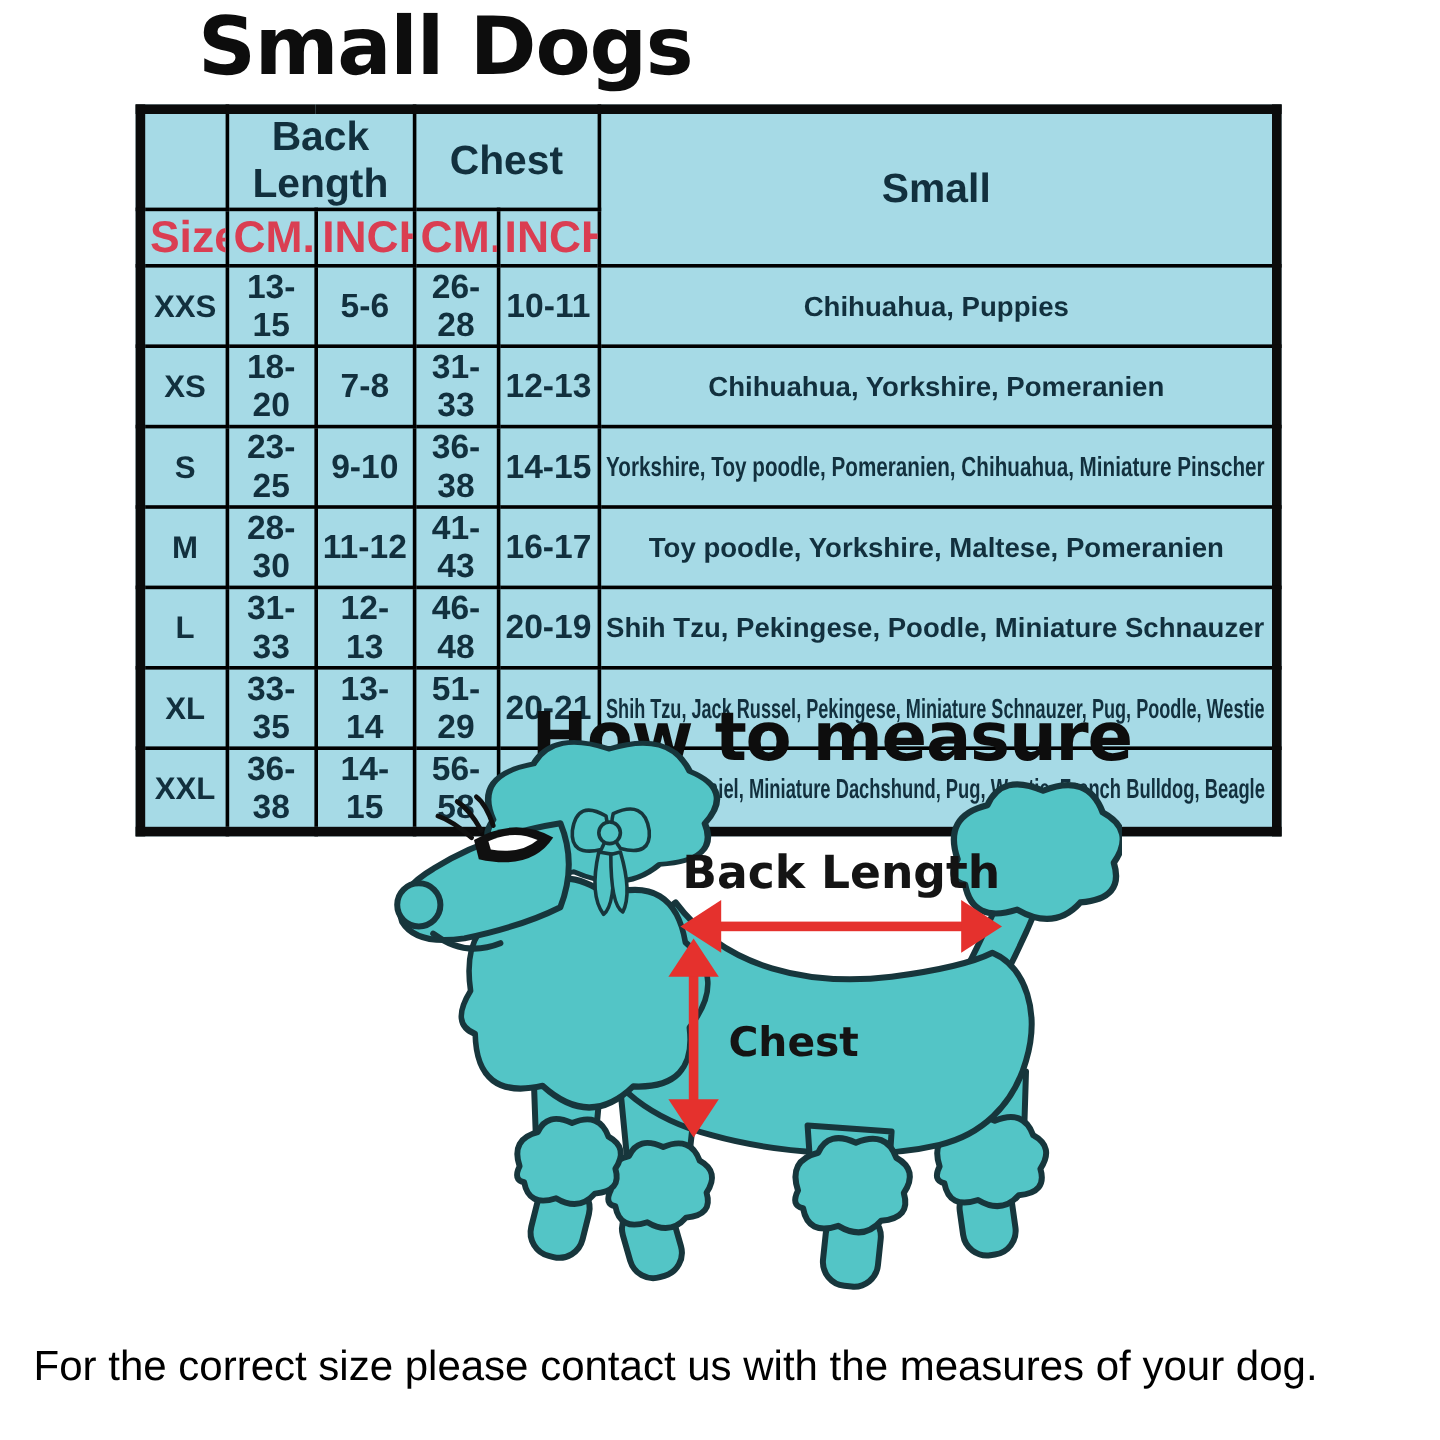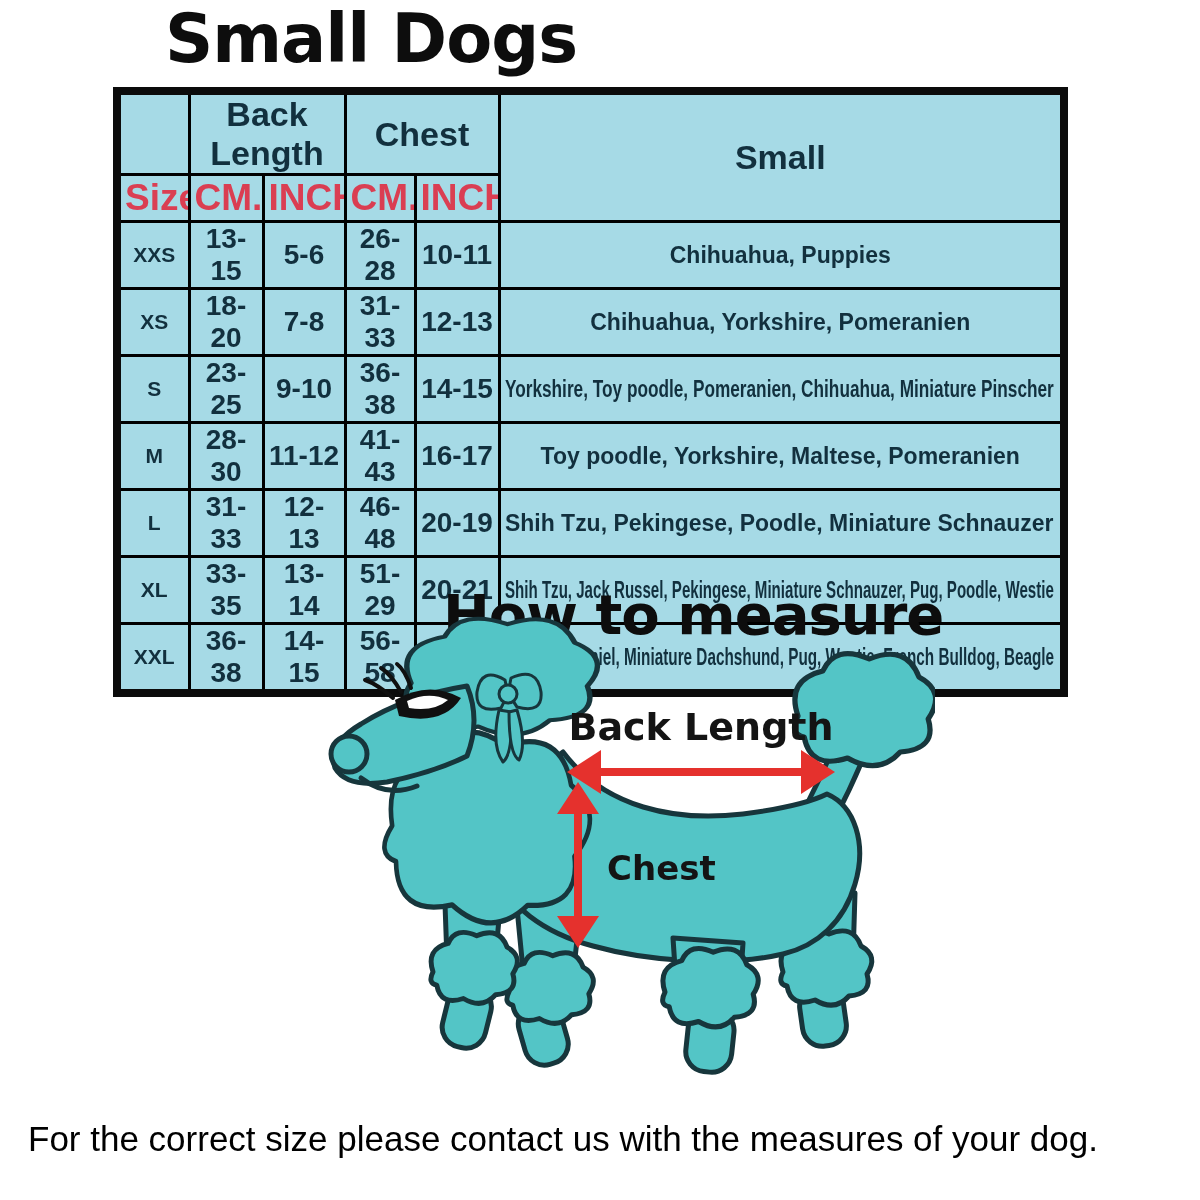--- a/index.html
+++ b/index.html
@@ -35,21 +35,21 @@
   table.size-chart td, table.size-chart th{
     border:3px solid #000;
     text-align:center;vertical-align:middle;
     padding:0 4px;
     color:var(--text-dark);
     overflow:hidden;
   }
   tr.group-row th{height:52px;font-size:34px;font-weight:700;}
   tr.sub-row th{height:44px;font-size:37px;font-weight:700;color:var(--header-red);}
   tr.data-row td{height:41px;}
-  td.size-cell{font-size:21px;font-weight:700;}
+  td.size-cell{font-size:26px;font-weight:700;}
   td.num-cell{font-size:28px;font-weight:700;}
   td.breeds-cell{text-align:left;padding-left:6px;}
   td.breeds-cell .fit{
     display:inline-block;white-space:nowrap;
     font-size:23px;font-weight:700;
   }
   th.breeds-header{font-size:36px;font-weight:700;}
   
   .dog-wrap{position:absolute;left:295px;top:608px;width:640px;height:497px;}
   .dogpart{fill:var(--dog-teal);stroke:var(--dog-outline);stroke-width:5;stroke-linejoin:round;}

